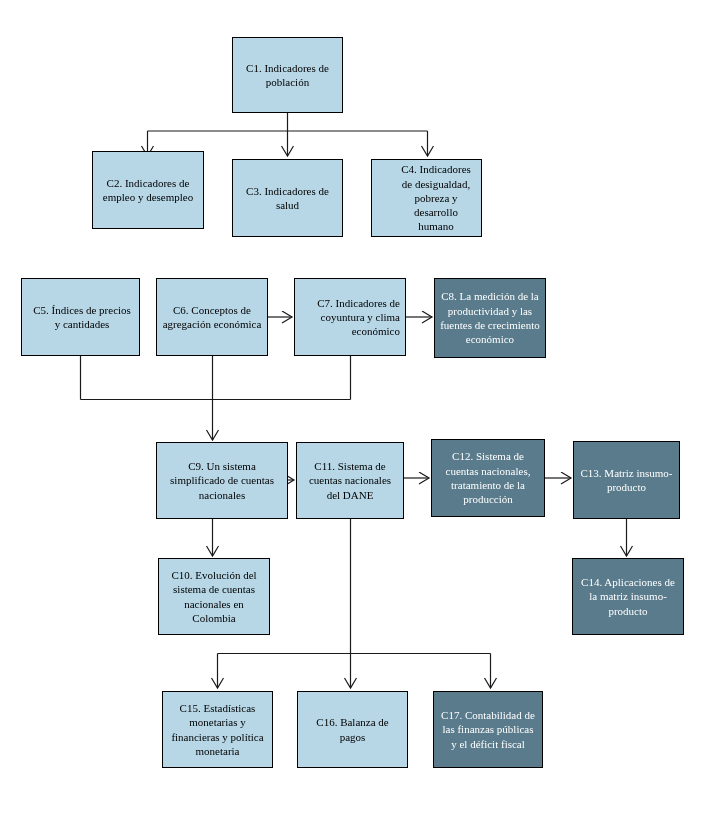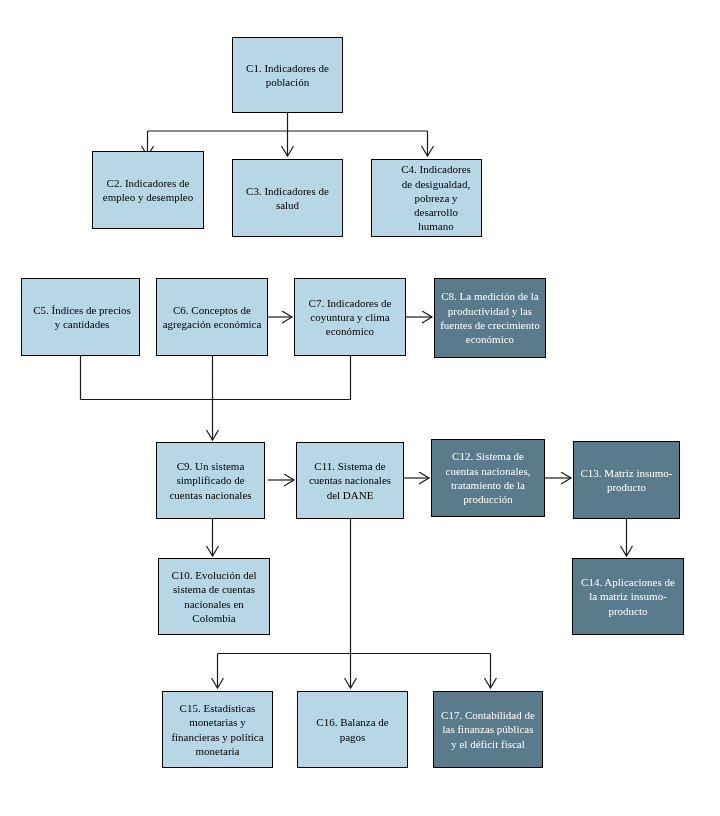--- a/index.html
+++ b/index.html
@@ -22,23 +22,23 @@
   }
   .node.light{background:var(--light);color:var(--light-text);}
   .node.dark{background:var(--dark);color:var(--dark-text);}
   
   #n-c1 {left:232px;top:37px; width:111px;height:76px;}
   #n-c2 {left:92px; top:151px;width:112px;height:78px;}
   #n-c3 {left:232px;top:159px;width:111px;height:78px;}
   #n-c4 {left:371px;top:159px;width:111px;height:78px;padding-left:24px;}
   #n-c5 {left:21px; top:278px;width:119px;height:78px;padding-left:8px;}
   #n-c6 {left:156px;top:278px;width:112px;height:78px;}
-  #n-c7 {left:294px;top:278px;width:112px;height:78px;}
+  #n-c7 {left:294px;top:278px;width:112px;height:78px;text-align:right;}
   #n-c8 {left:434px;top:278px;width:112px;height:80px;}
-  #n-c9 {left:156px;top:442px;width:109px;height:77px;}
+  #n-c9 {left:156px;top:442px;width:132px;height:77px;}
   #n-c11{left:296px;top:442px;width:108px;height:77px;}
   #n-c12{left:431px;top:439px;width:114px;height:78px;}
   #n-c13{left:573px;top:441px;width:107px;height:78px;}
   #n-c10{left:158px;top:558px;width:112px;height:77px;align-items:center;}
   #n-c14{left:572px;top:558px;width:112px;height:77px;}
   #n-c15{left:162px;top:691px;width:111px;height:77px;text-align:center;}
   #n-c16{left:297px;top:691px;width:111px;height:77px;align-items:center;}
   #n-c17{left:433px;top:691px;width:110px;height:77px;}
 </style>
 </head>

